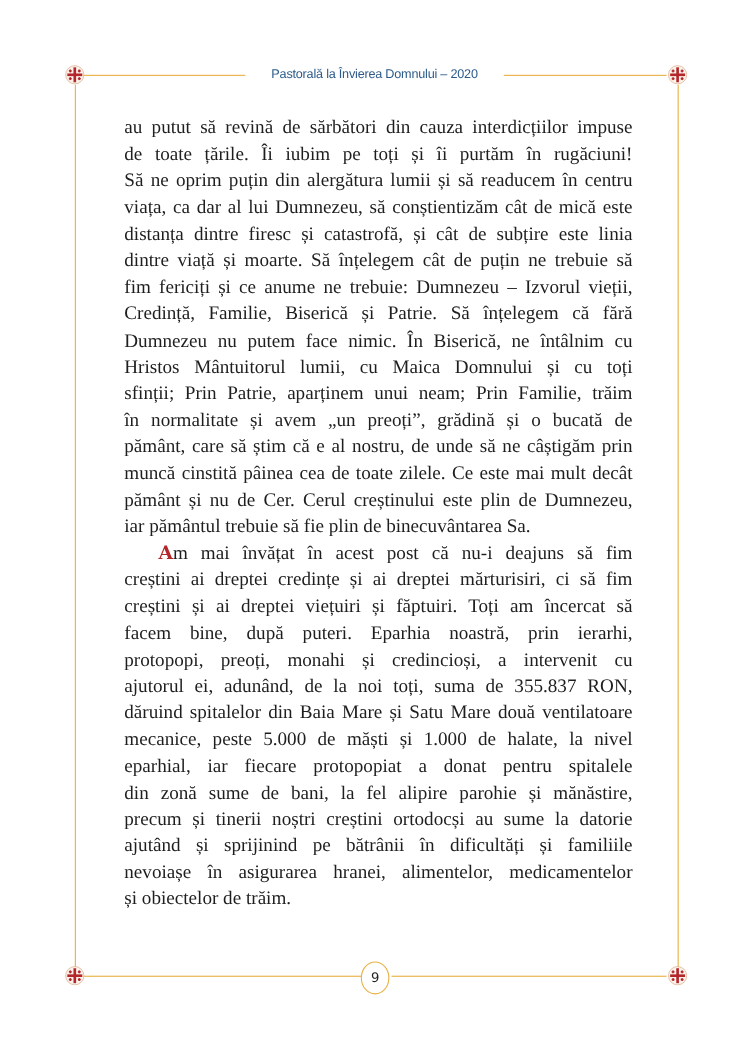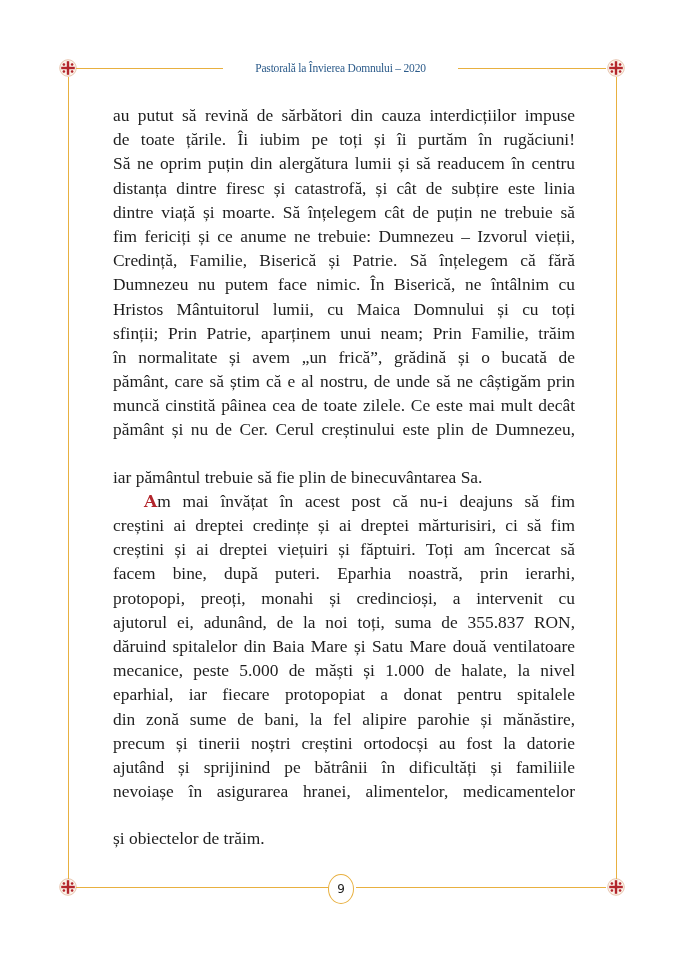--- a/index.html
+++ b/index.html
@@ -19,41 +19,41 @@
 
     
     .corner { position: absolute; width: 18px; height: 18px; }
     .corner-tl { left: 59px;  top: 59px; }
     .corner-tr { left: 607px; top: 59px; }
     .corner-bl { left: 59px;  top: 878px; }
     .corner-br { left: 607px; top: 878px; }
 
     .running-head {
       position: absolute; left: 223px; top: 59px; width: 235px; text-align: center;
-      font-family: Liberation Serif, serif; font-size: 11.5px; color: #2c5b8a;
+      font-family: Liberation Sans, sans-serif; font-size: 11.5px; color: #2c5b8a;
       letter-spacing: -0.2px; white-space: nowrap; line-height: 18px;
     }
 
     .page-number {
       position: absolute; left: 328px; top: 874px; width: 26px; height: 30px;
       border: 1.5px solid #e8b040; border-radius: 50%; background: #fff;
       font-family: "DejaVu Sans", sans-serif; font-size: 12px; color: #222;
       display: flex; align-items: center; justify-content: center; box-sizing: border-box;
     }
 
     .body-text {
       position: absolute; left: 113px; top: 103px; width: 462px;
       font-family: "Liberation Serif", serif; font-size: 17.4px; line-height: 24.2px;
       color: #1e1e1e;
     }
     .body-text .ln {
       display: block; text-align: justify; text-align-last: justify; white-space: nowrap;
       height: 24.2px; overflow: visible;
     }
-    .body-text .ln.last { text-align-last: left; margin-top: 23px; }
+    .body-text .ln.last { text-align-last: left; }
     .body-text .ln.indent { padding-left: 31px; }
     .dropcap {
       color: #b3262c; font-weight: bold; font-family: "DejaVu Serif", serif; font-size: 17px;
     }
   </style>
 </head>
 <body>
 
 <div class="page">
 
@@ -125,45 +125,46 @@
   <div class="vline line-left"></div>
   <div class="vline line-right"></div>
 
   <div class="running-head">Pastorală la Învierea Domnului – 2020</div>
 
   <div class="body-text">
     <div id="para1">
         <span class="ln">au putut să revină de sărbători din cauza interdicțiilor impuse</span>
         <span class="ln">de toate țările. Îi iubim pe toți și îi purtăm în rugăciuni!</span>
         <span class="ln">Să ne oprim puțin din alergătura lumii și să readucem în centru</span>
+        <span class="ln">viața, ca dar al lui Dumnezeu, să conștientizăm cât de mică este</span>
         <span class="ln">distanța dintre firesc și catastrofă, și cât de subțire este linia</span>
         <span class="ln">dintre viață și moarte. Să înțelegem cât de puțin ne trebuie să</span>
         <span class="ln">fim fericiți și ce anume ne trebuie: Dumnezeu – Izvorul vieții,</span>
         <span class="ln">Credință, Familie, Biserică și Patrie. Să înțelegem că fără</span>
         <span class="ln">Dumnezeu nu putem face nimic. În Biserică, ne întâlnim cu</span>
         <span class="ln">Hristos Mântuitorul lumii, cu Maica Domnului și cu toți</span>
         <span class="ln">sfinții; Prin Patrie, aparținem unui neam; Prin Familie, trăim</span>
-        <span class="ln">în normalitate și avem „un frică”, grădină și o bucată de</span>
+        <span class="ln">în normalitate și avem „un preoți”, grădină și o bucată de</span>
         <span class="ln">pământ, care să știm că e al nostru, de unde să ne câștigăm prin</span>
         <span class="ln">muncă cinstită pâinea cea de toate zilele. Ce este mai mult decât</span>
         <span class="ln">pământ și nu de Cer. Cerul creștinului este plin de Dumnezeu,</span>
         <span class="ln last">iar pământul trebuie să fie plin de binecuvântarea Sa.</span>
       </div>
     <div id="para2">
       <span class="ln indent"><span class="dropcap">A</span><span>m mai învățat în acest post că nu-i deajuns să fim</span></span>
     <span class="ln">creștini ai dreptei credințe și ai dreptei mărturisiri, ci să fim</span>
         <span class="ln">creștini și ai dreptei viețuiri și făptuiri. Toți am încercat să</span>
         <span class="ln">facem bine, după puteri. Eparhia noastră, prin ierarhi,</span>
         <span class="ln">protopopi, preoți, monahi și credincioși, a intervenit cu</span>
         <span class="ln">ajutorul ei, adunând, de la noi toți, suma de 355.837 RON,</span>
         <span class="ln">dăruind spitalelor din Baia Mare și Satu Mare două ventilatoare</span>
         <span class="ln">mecanice, peste 5.000 de măști și 1.000 de halate, la nivel</span>
         <span class="ln">eparhial, iar fiecare protopopiat a donat pentru spitalele</span>
         <span class="ln">din zonă sume de bani, la fel alipire parohie și mănăstire,</span>
-        <span class="ln">precum și tinerii noștri creștini ortodocși au fost la datorie</span>
+        <span class="ln">precum și tinerii noștri creștini ortodocși au sume la datorie</span>
         <span class="ln">ajutând și sprijinind pe bătrânii în dificultăți și familiile</span>
         <span class="ln">nevoiașe în asigurarea hranei, alimentelor, medicamentelor</span>
         <span class="ln last">și obiectelor de trăim.</span>
       </div>
   </div>
 
   <div class="page-number">
       <span>9</span>
     </div>
 </div>

